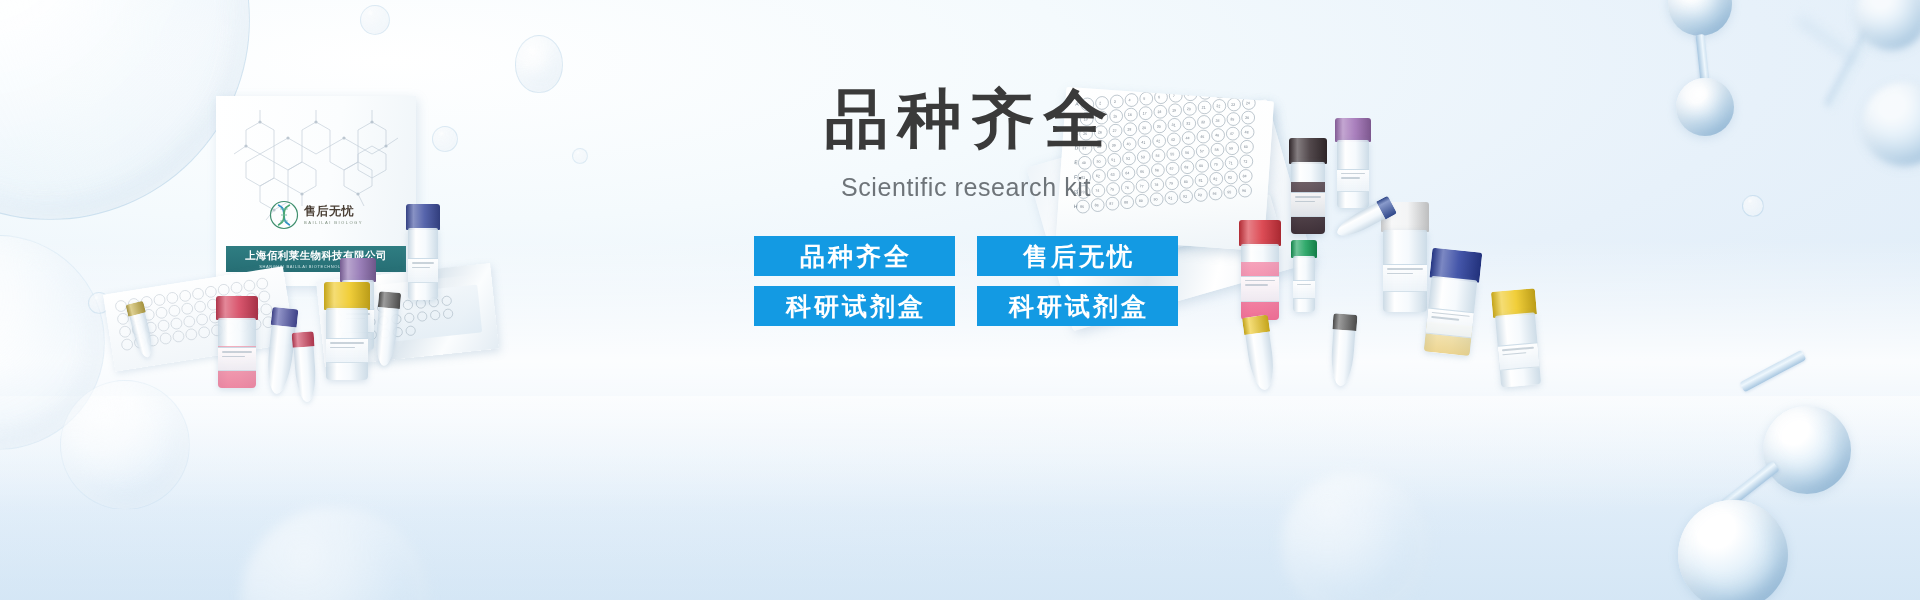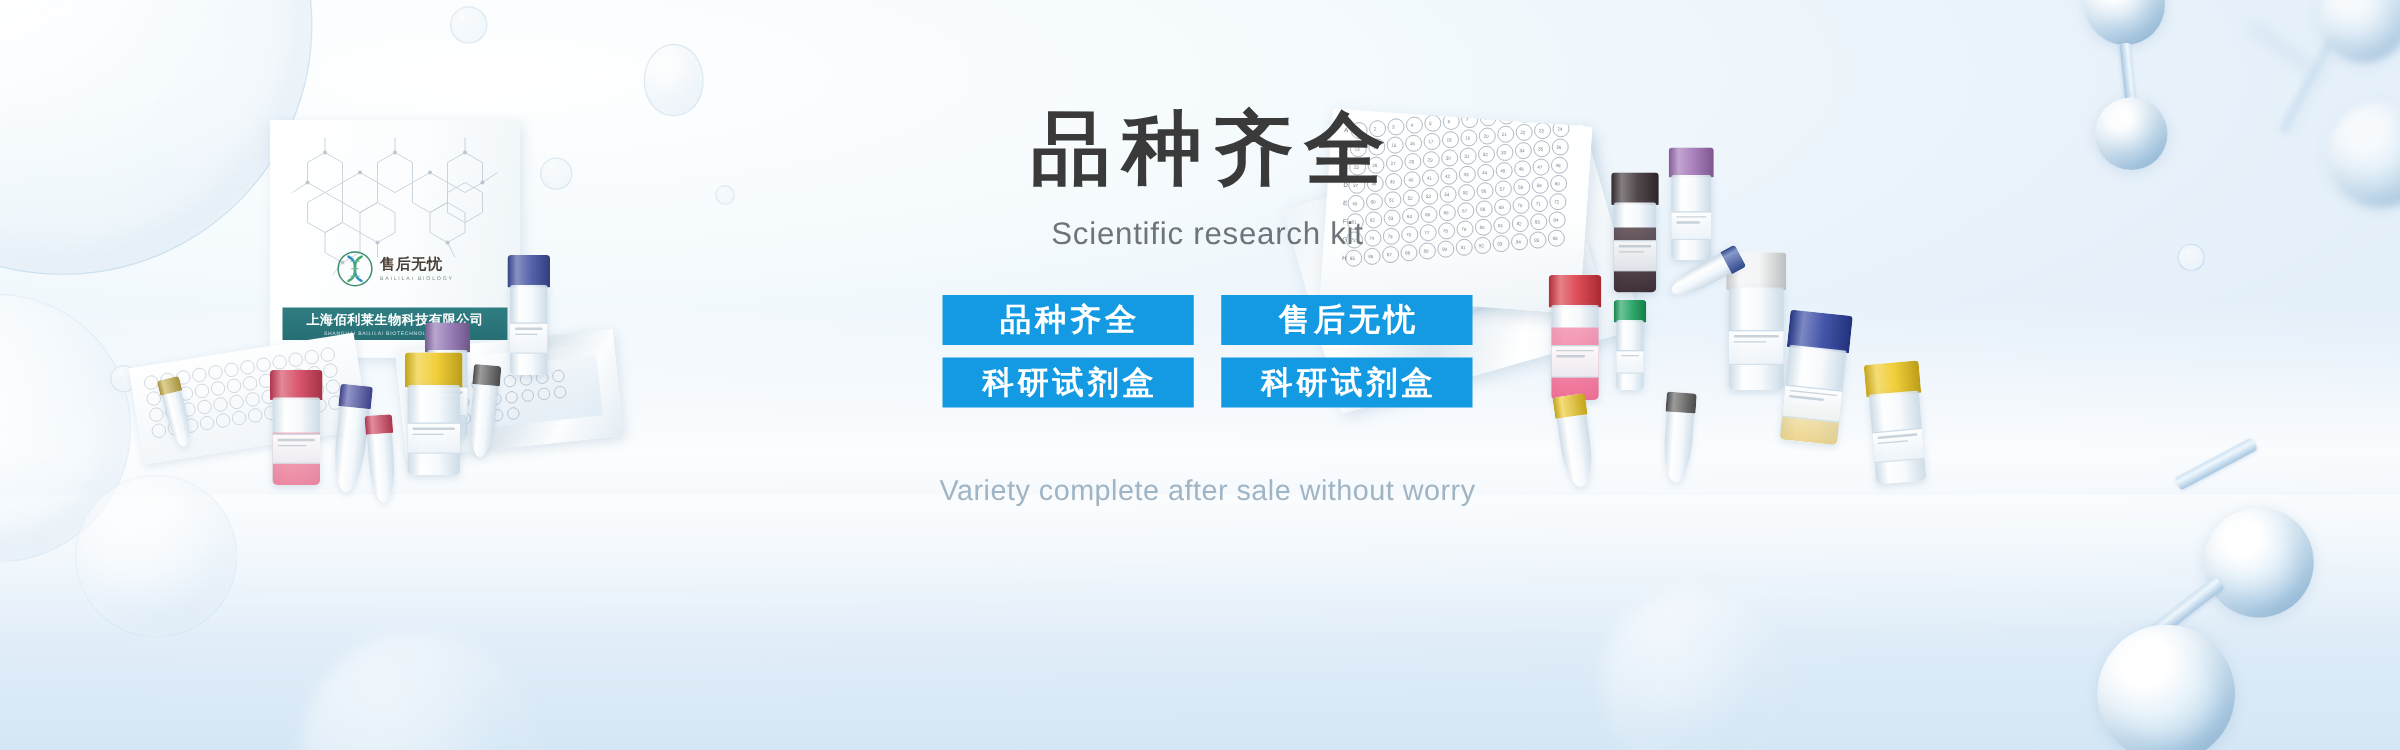--- a/index.html
+++ b/index.html
@@ -812,17 +812,16 @@
         <div class="tag">品种齐全</div>
         <div class="tag">售后无忧</div>
       </div>
       <div class="tag-row">
         <div class="tag">科研试剂盒</div>
         <div class="tag">科研试剂盒</div>
       </div>
     </div>
 
     <div class="tagline">
-      <div>Variety complete after sale without worry</div>
     </div>
   </div>
 
 </div>
 
 </body></html>

